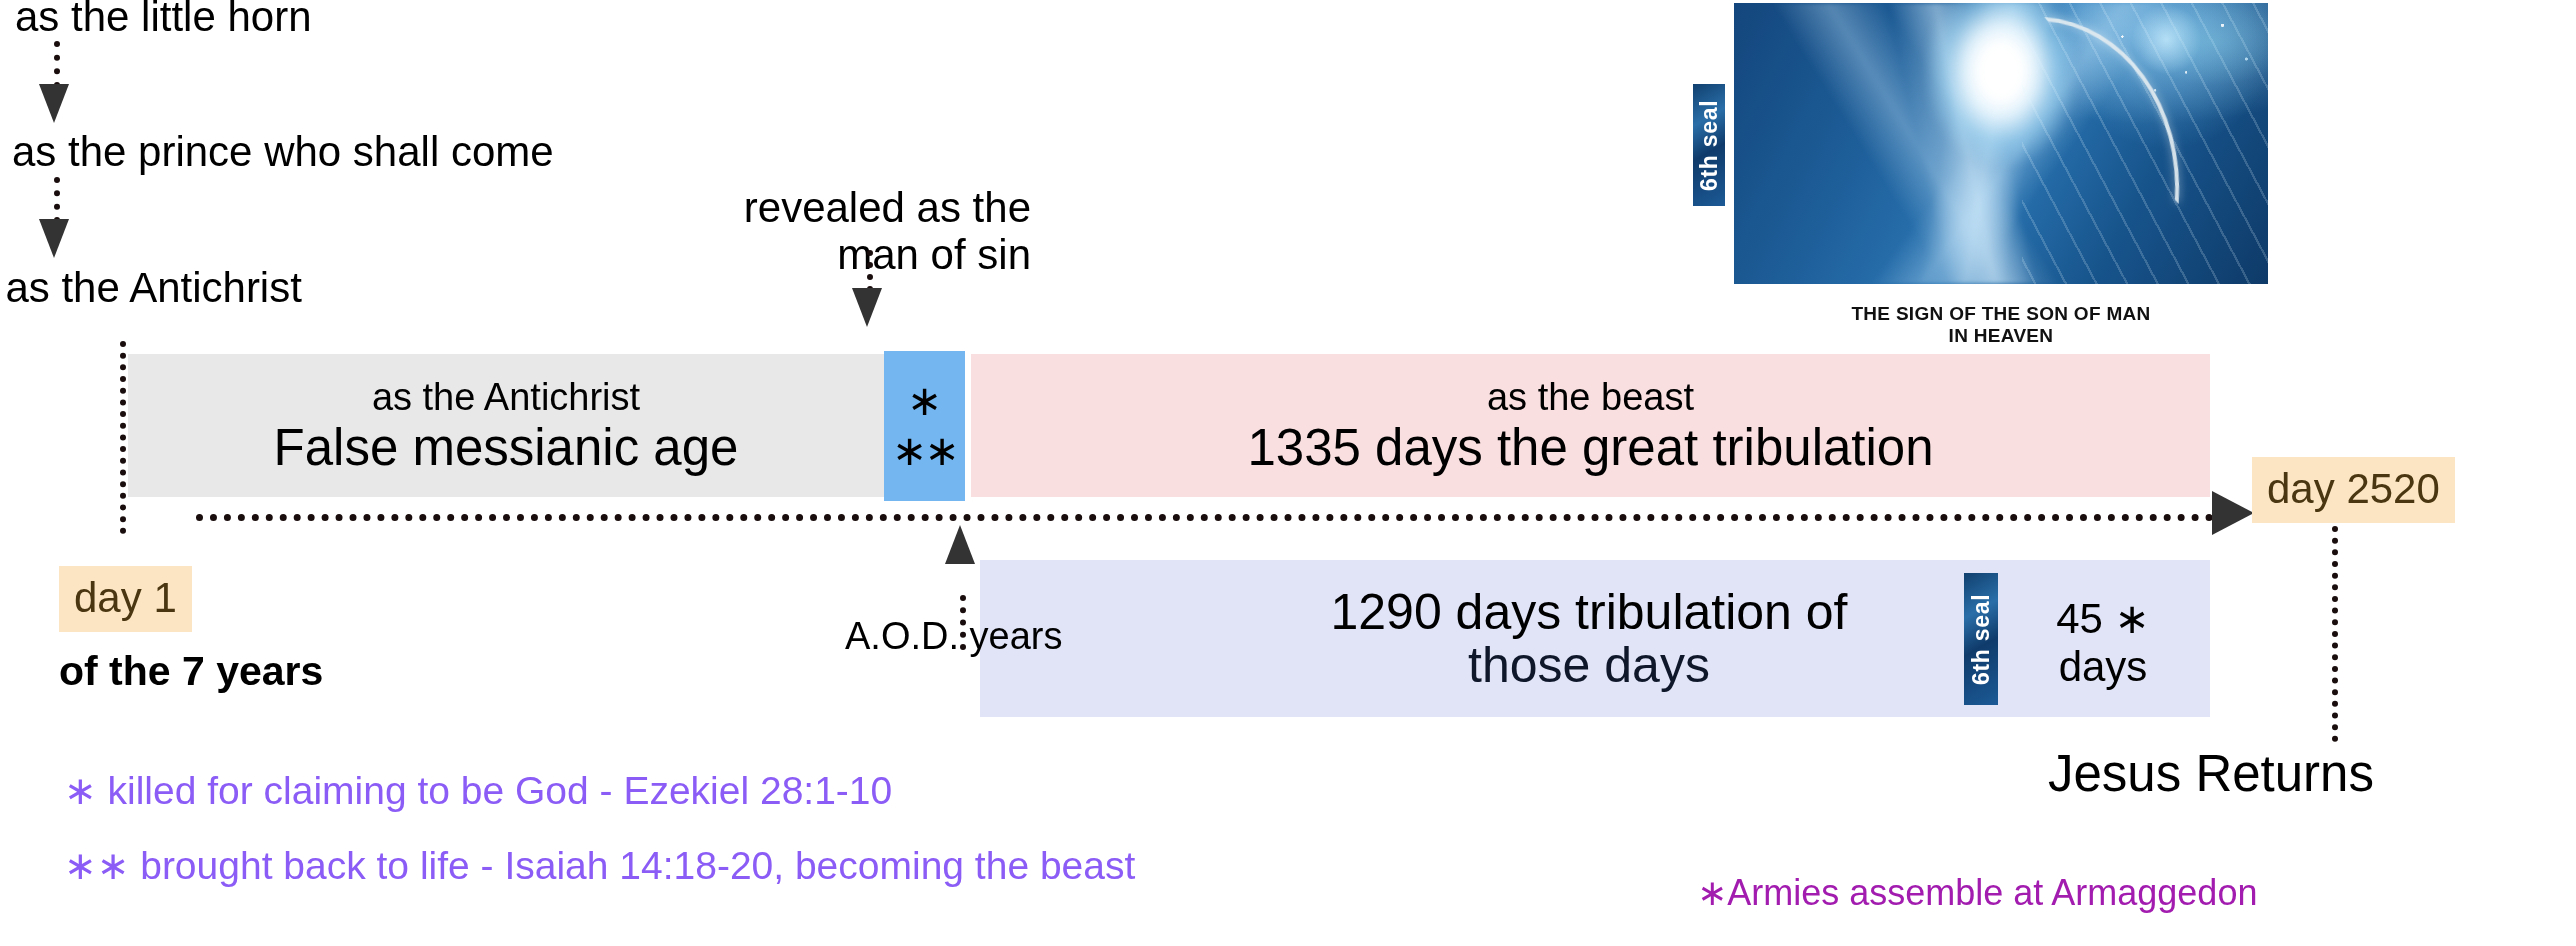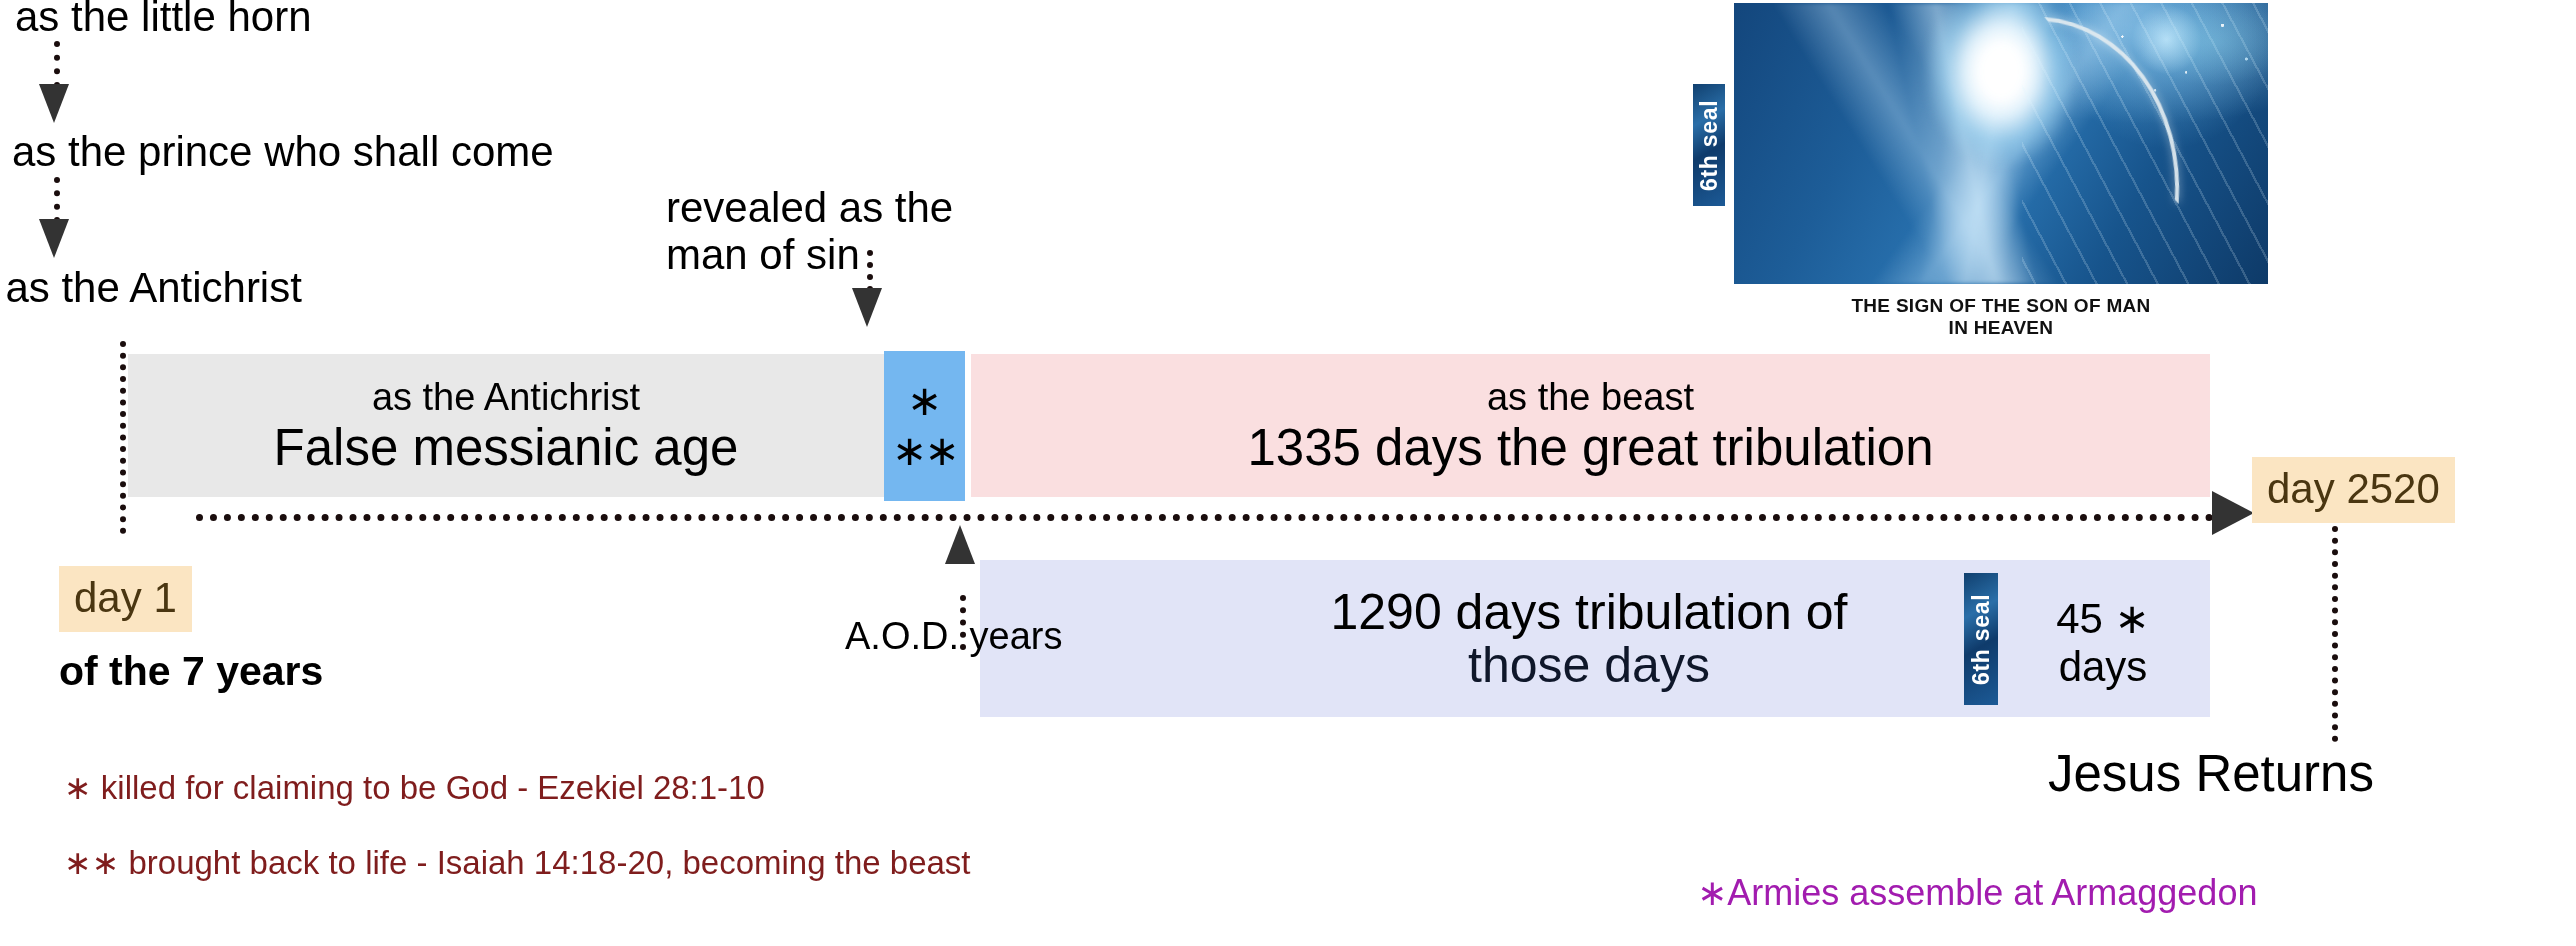--- a/index.html
+++ b/index.html
@@ -29,21 +29,21 @@
   }
   .arrowhead-up{
     width:0;height:0;
     border-left:15.5px solid transparent;
     border-right:15.5px solid transparent;
     border-bottom:39px solid #333333;
   }
 
   
   #revealed-block{
-    left:666px;top:184px;width:365px;text-align:left;
+    left:666px;top:184px;width:365px;text-align:right;
     font-size:42px;line-height:1.12;color:#000;
   }
 
   
   #picture-wrap{left:1734px;top:2.7px;width:534px;height:284px;}
   #picture-frame{
     position:absolute;left:0;top:0;width:534px;height:281px;
     overflow:hidden;background:#0d3b68;
   }
   #pic-sky{
@@ -86,21 +86,21 @@
   }
   #pic-sickle{
     position:absolute;left:57%;top:7%;width:26%;height:60%;
     border:4.7px solid rgba(225,235,240,.92);
     border-left-color:transparent;border-bottom-color:transparent;
     border-radius:0 100% 0 0;
     transform:rotate(4deg);
     filter:blur(0.4px) drop-shadow(0 0 4px rgba(255,255,255,.55));
   }
   #picture-caption{
-    position:absolute;left:0;top:292px;width:534px;text-align:center;
+    position:absolute;left:0;top:300px;width:534px;text-align:center;
     font-size:19px;line-height:1.18;font-weight:bold;letter-spacing:0.3px;color:#111;
   }
 
   
   .seal-tab{
     background:linear-gradient(150deg,#1c5a96 0%,#0f3b6b 45%,#2a6ea8 70%,#10406f 100%);
     color:#ffffff;display:flex;align-items:center;justify-content:center;
     writing-mode:vertical-rl;transform:rotate(180deg);
     font-weight:bold;letter-spacing:0.7px;
   }
@@ -185,21 +185,21 @@
   #conn3-head{left:852px;top:288px;}
   
   #conn4{left:960px;top:595px;height:55px;}
   #conn4-head{left:945px;top:525px;}
 
   #aod-label{
     left:845px;top:615px;font-size:38px;color:#000;white-space:nowrap;
   }
 
   
-  .footnote{font-size:33px;line-height:1.0;color:#7f1d1d;white-space:nowrap;}
+  .footnote{font-size:39px;line-height:1.0;color:#8b5cf6;white-space:nowrap;}
   #footnote-1{left:64px;top:771px;}
   #footnote-2{left:64px;top:846px;}
   #jesus-returns{left:2048px;top:744px;font-size:51px;color:#000;white-space:nowrap;}
   #armaggedon{left:1697px;top:872px;font-size:36px;color:#a21caf;white-space:nowrap;}
 </style>
 </head>
 <body>
 
 <div class="abs chain-label" id="lbl-little-horn">as the little horn</div>
 

